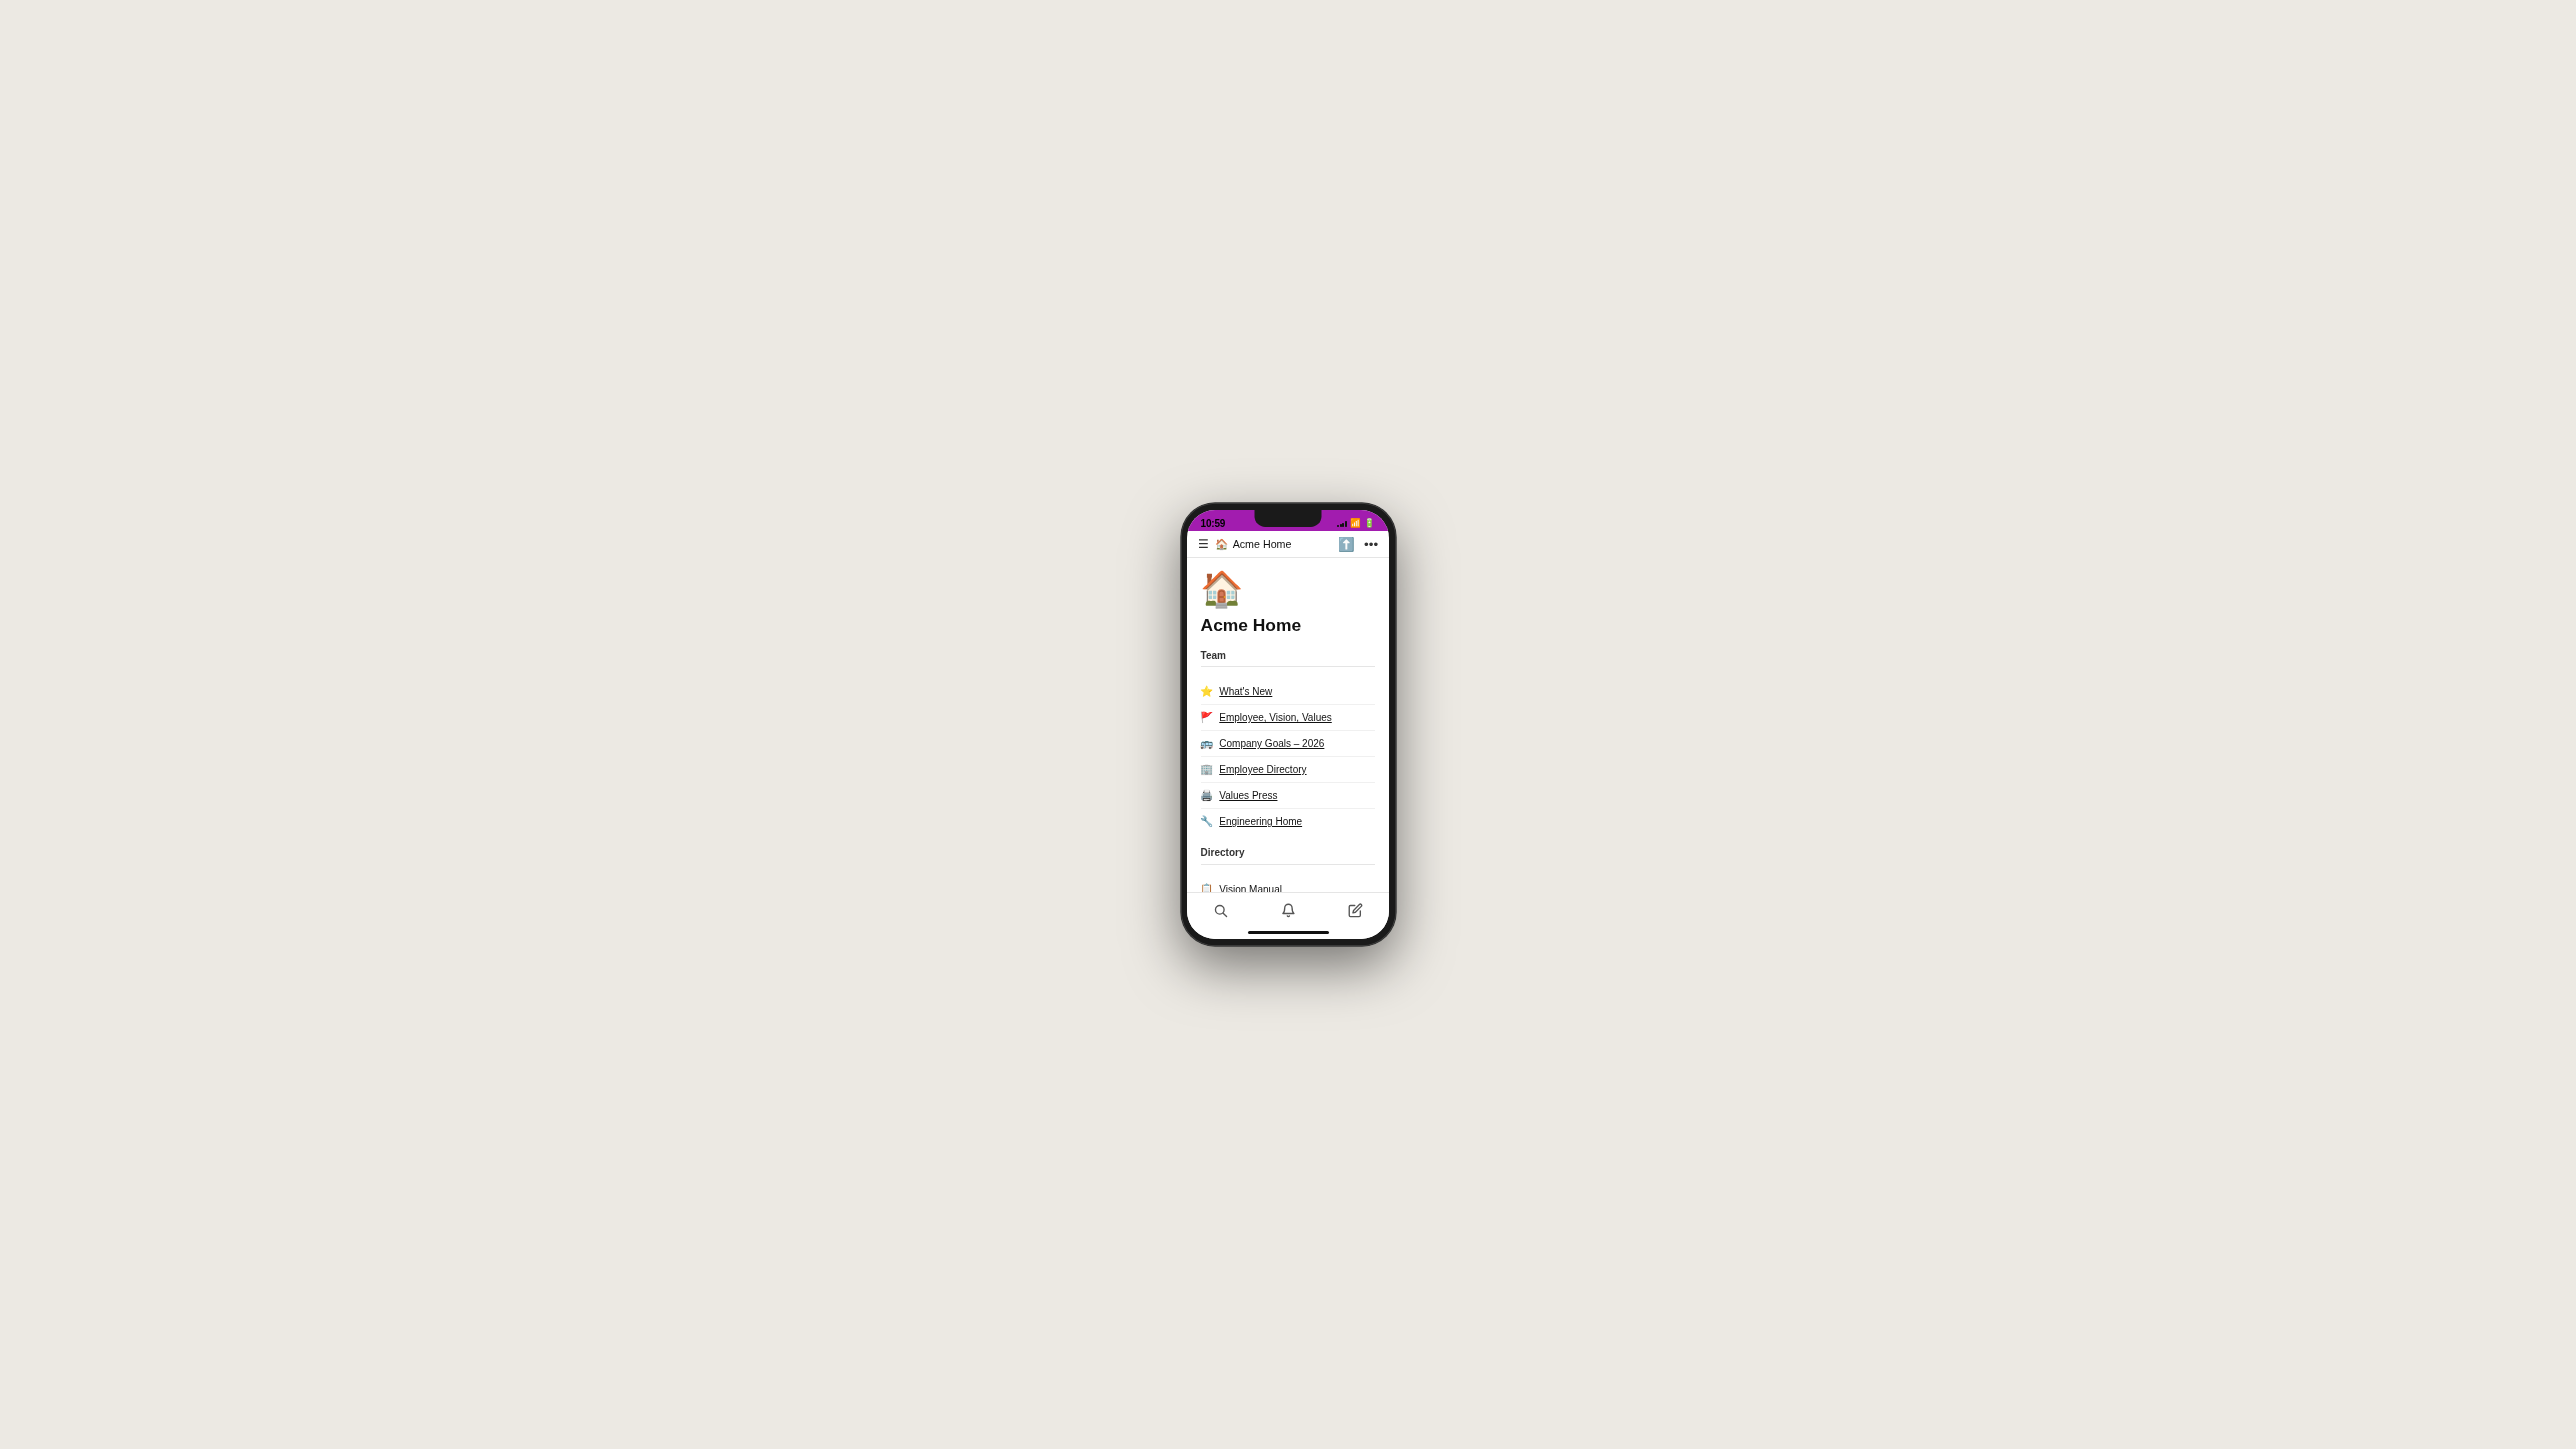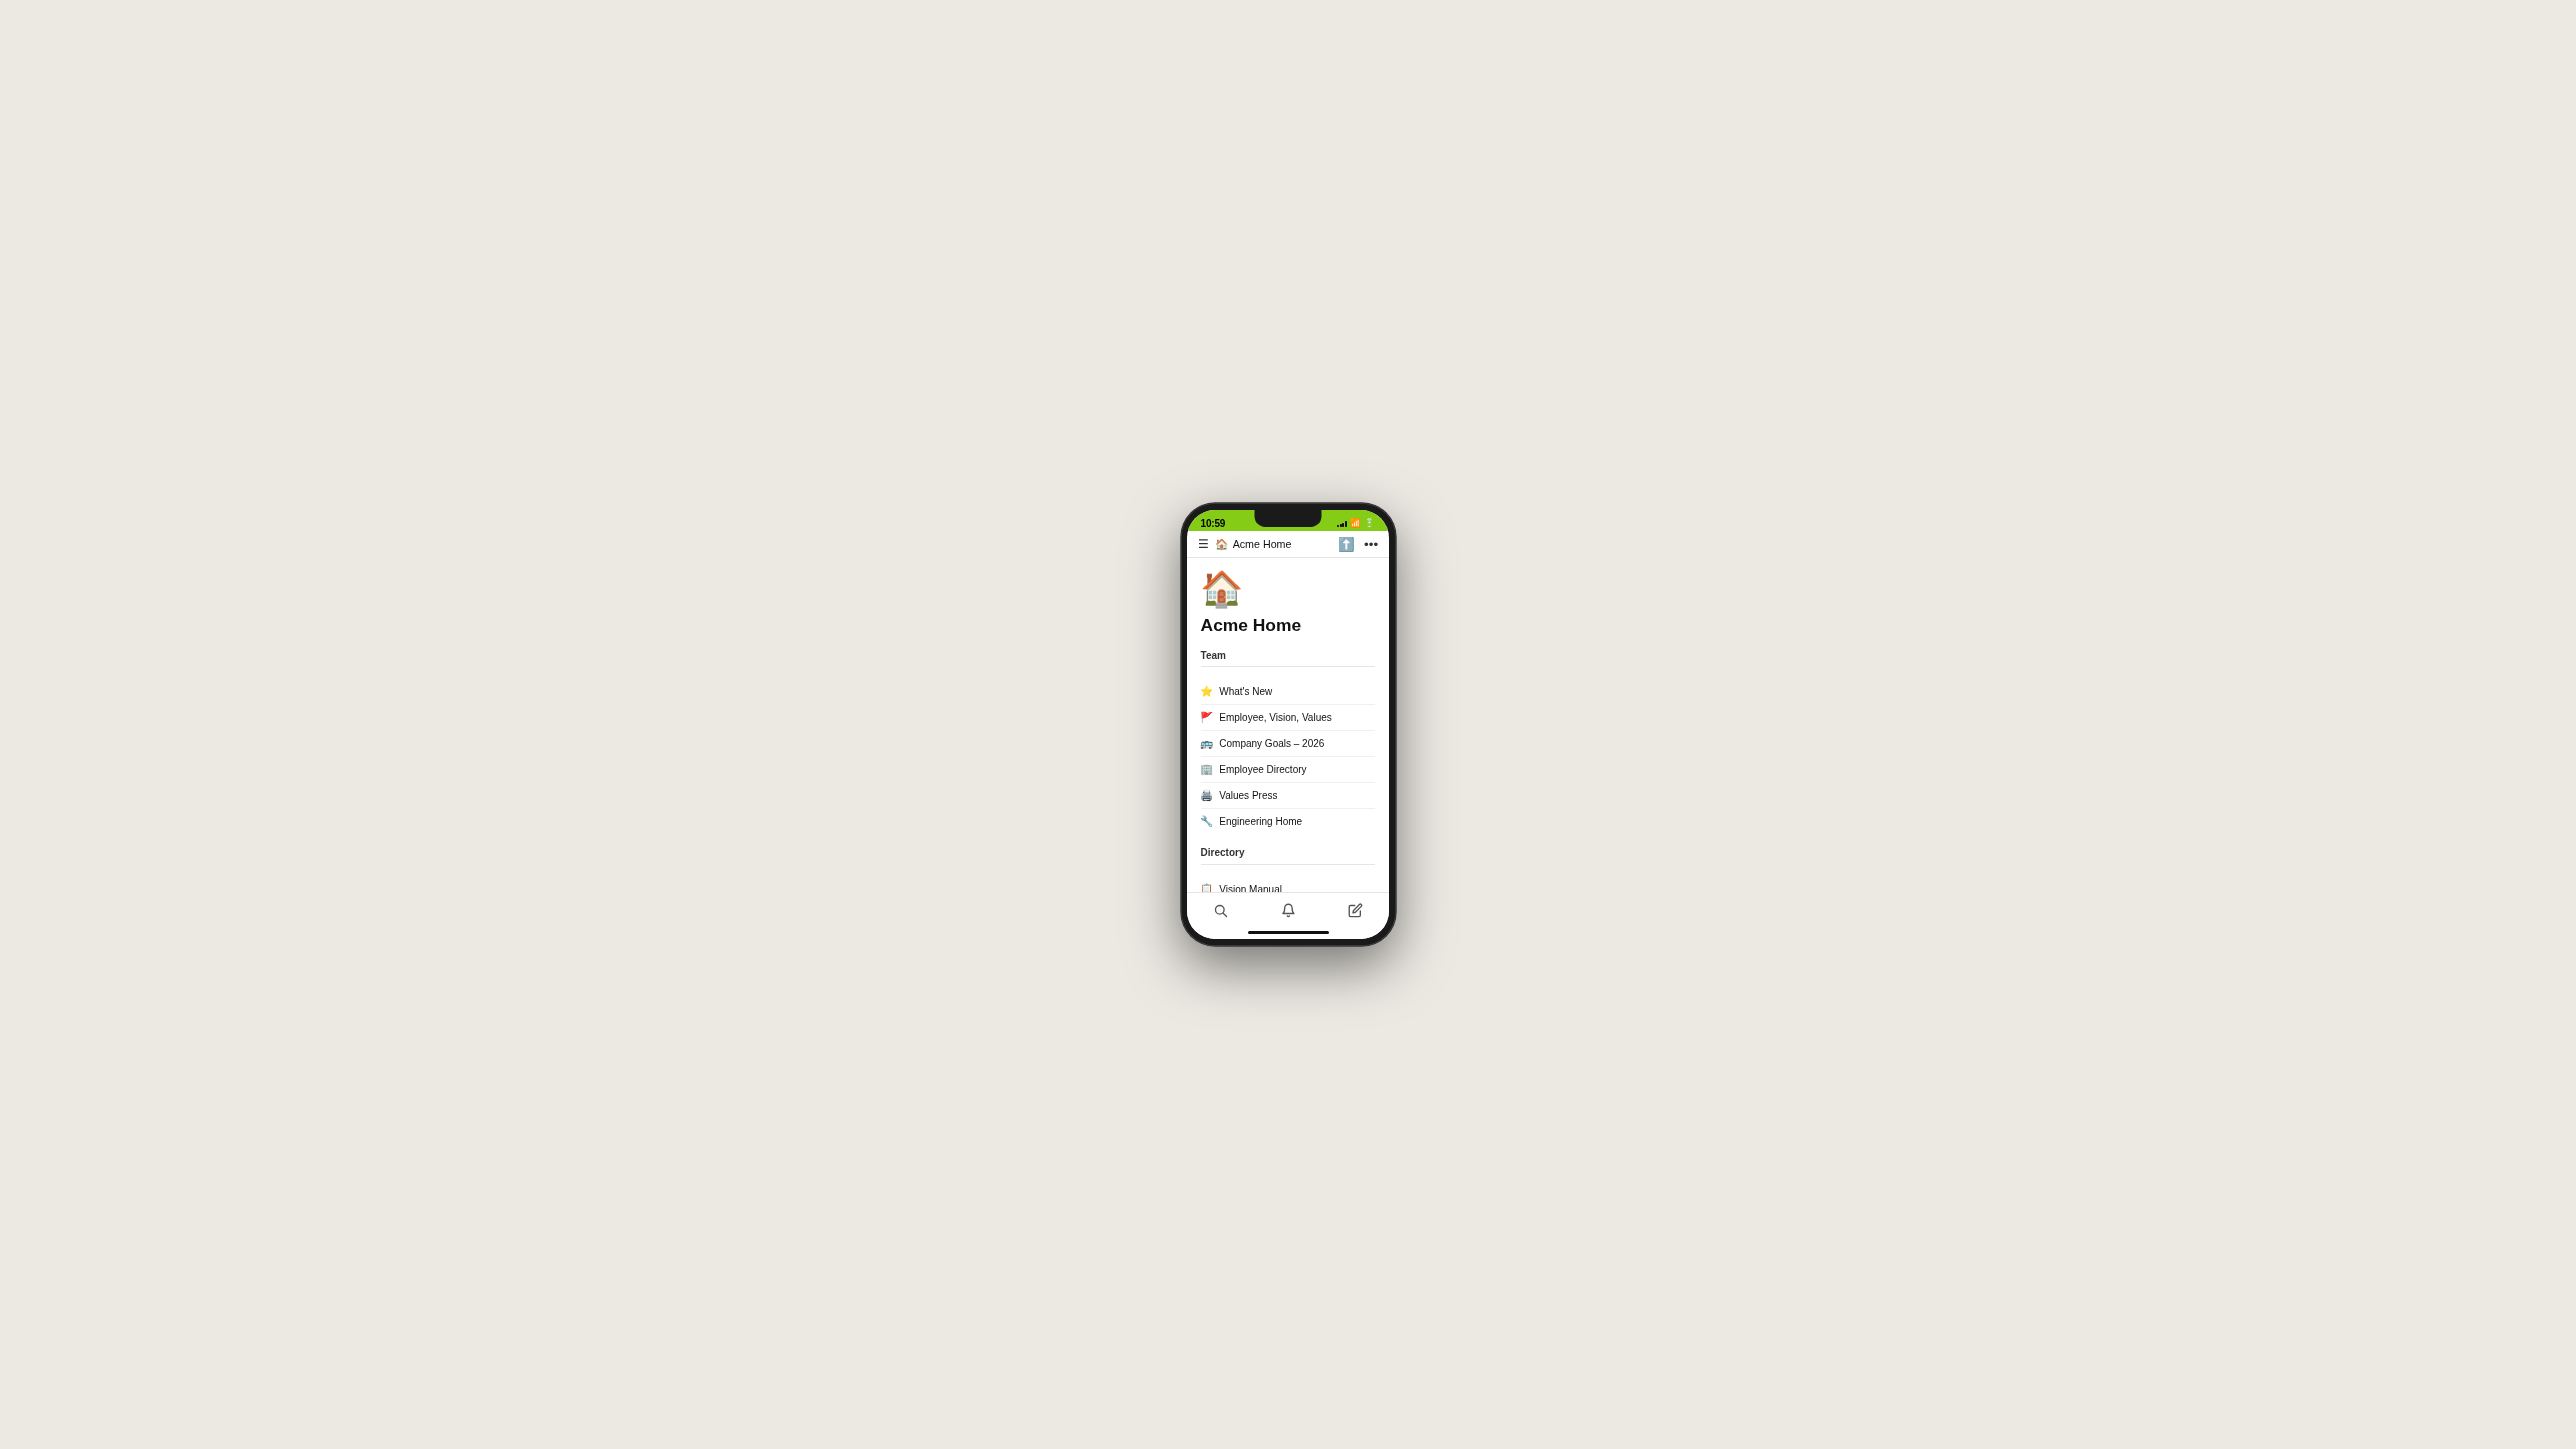--- a/index.html
+++ b/index.html
@@ -35,21 +35,21 @@
       display: flex;
       flex-direction: column;
     }
 
     
     .status-bar {
       display: flex;
       justify-content: space-between;
       align-items: center;
       padding: 8px 13.4px 2.7px 13.4px;
-      background: #84cc16;
+      background: #a21caf;
       flex-shrink: 0;
     }
 
     .status-time {
       font-size: 10px;
       font-weight: 600;
       letter-spacing: -0.2px;
     }
 
     .status-icons {
@@ -167,20 +167,21 @@
     }
 
     .item-emoji {
       font-size: 10.7px;
       flex-shrink: 0;
     }
 
     .item-text {
       font-size: 10px;
       color: #111;
+      text-decoration: underline;
     }
 
     
     .tab-bar {
       display: flex;
       justify-content: space-around;
       align-items: center;
       padding: 6.7px 0 2.7px;
       border-top: 0.7px solid #e5e5e5;
       background: #fff;

